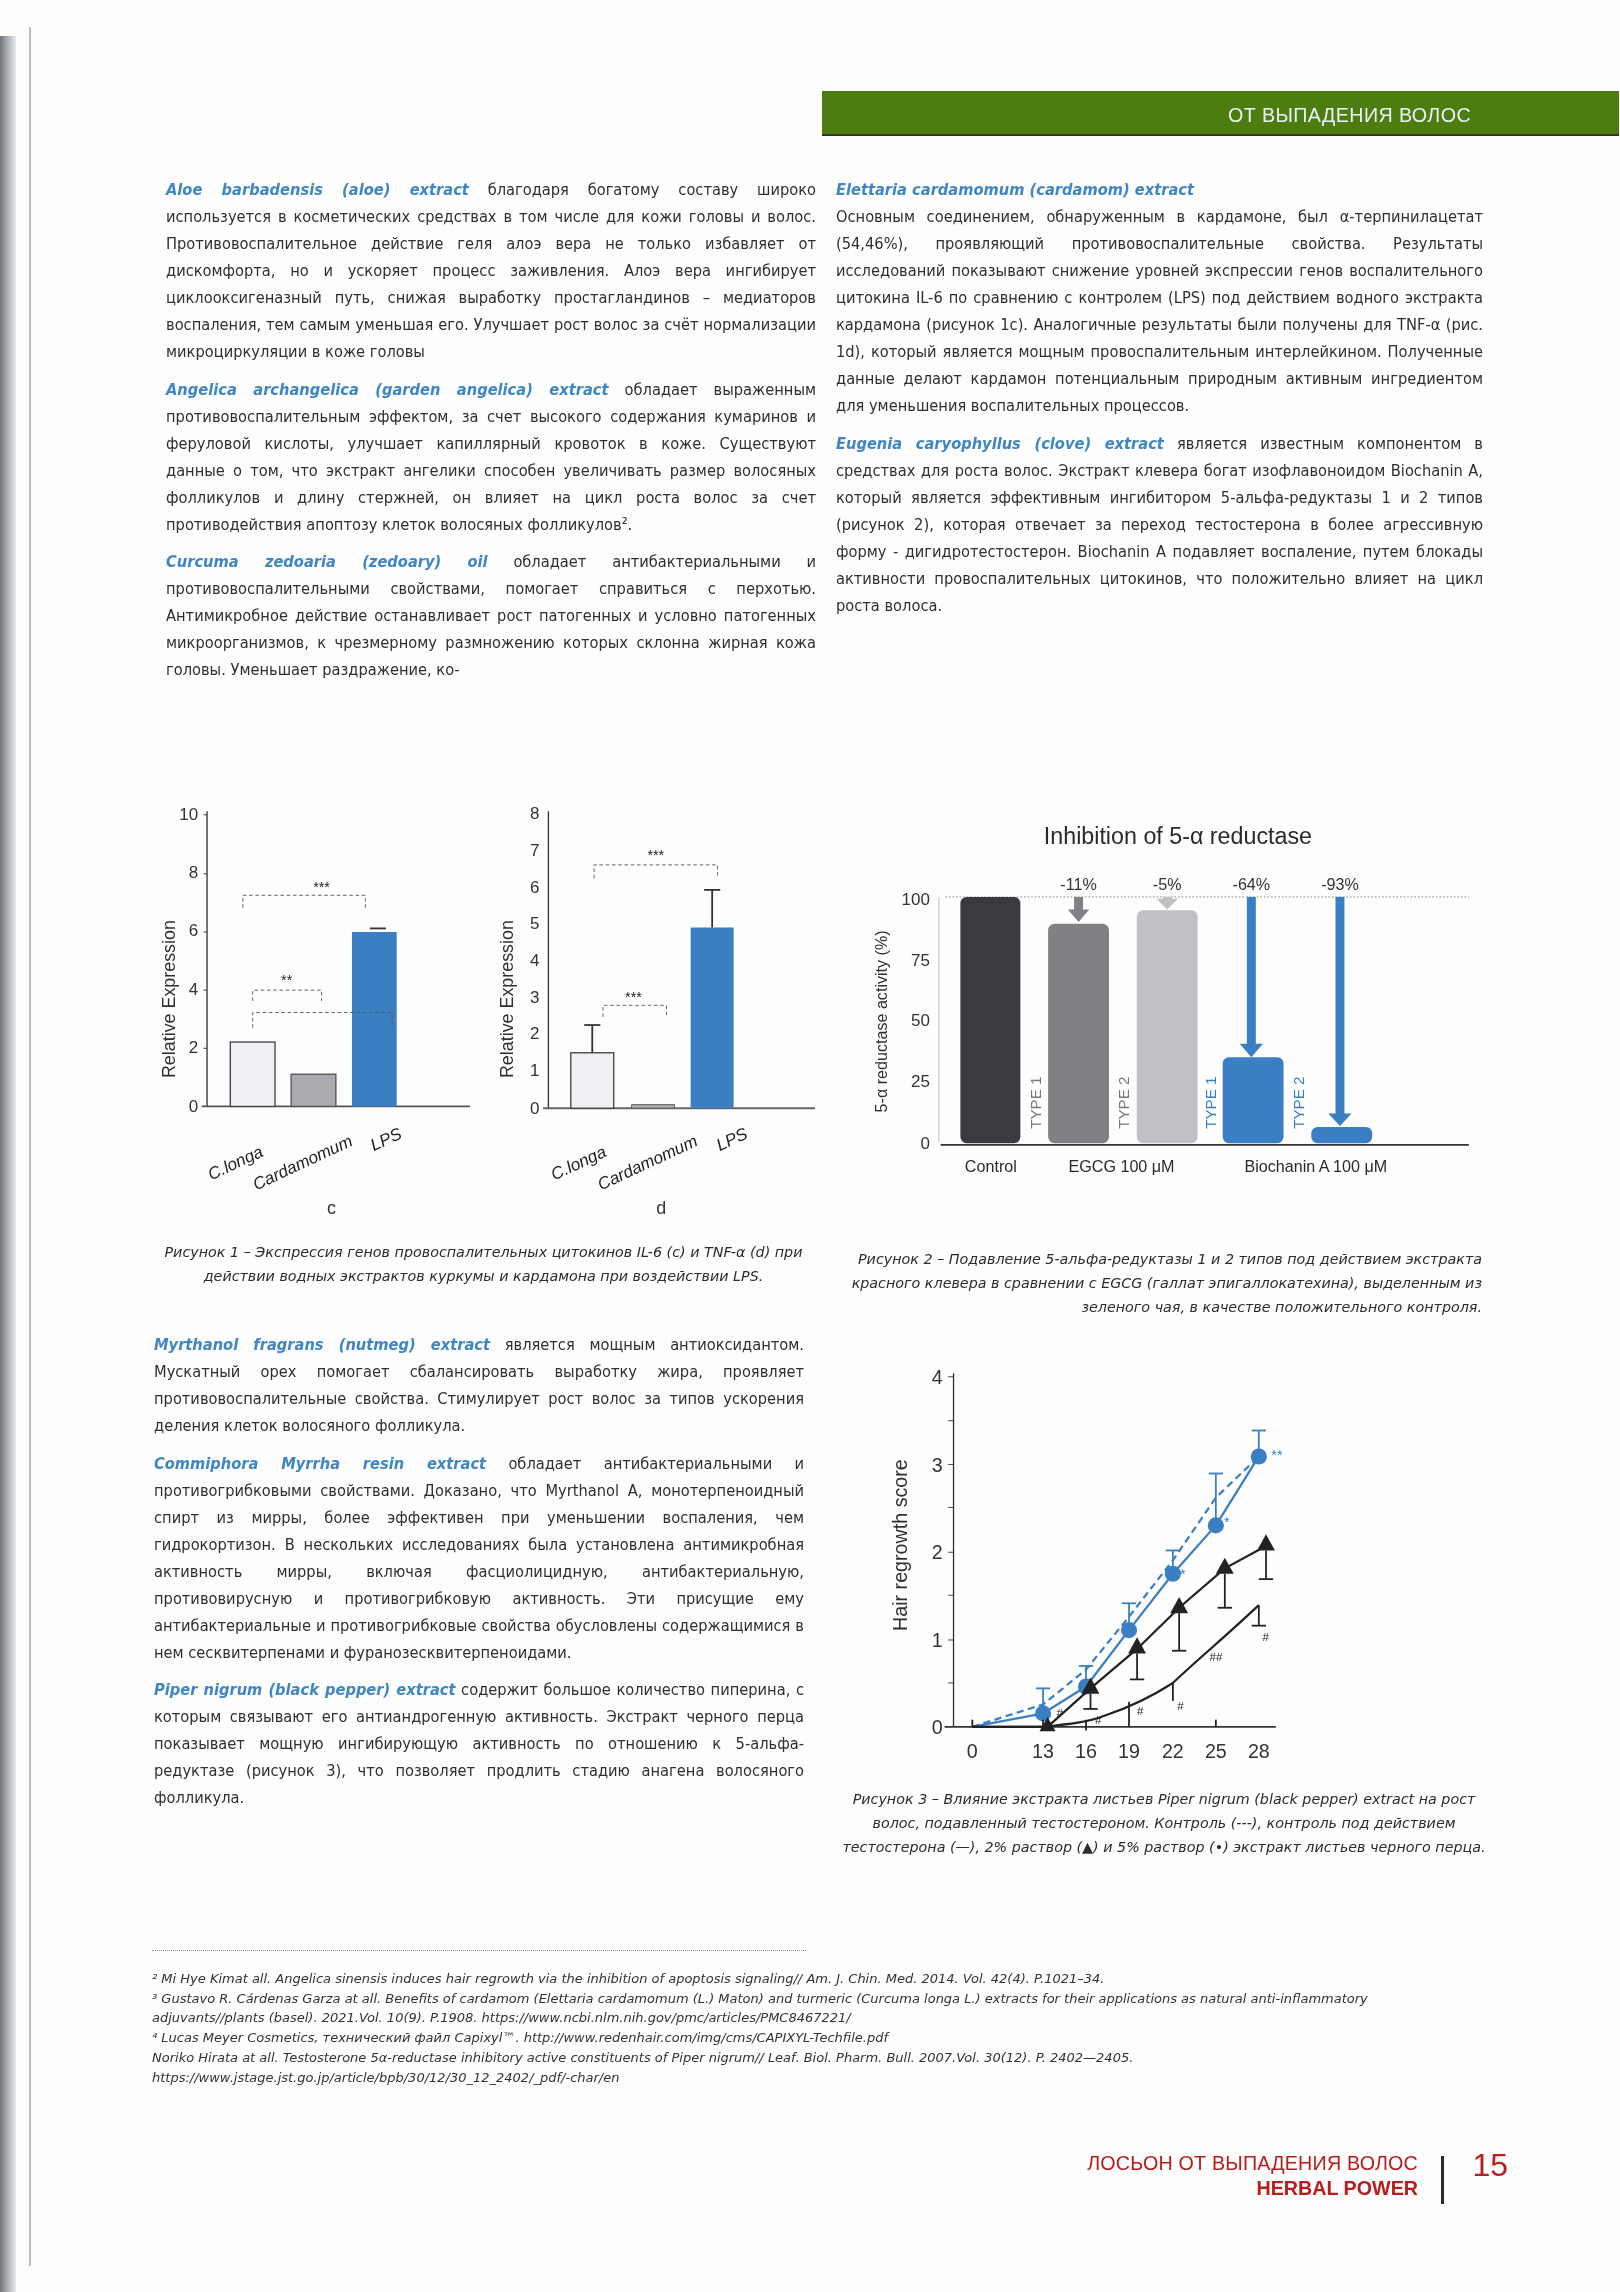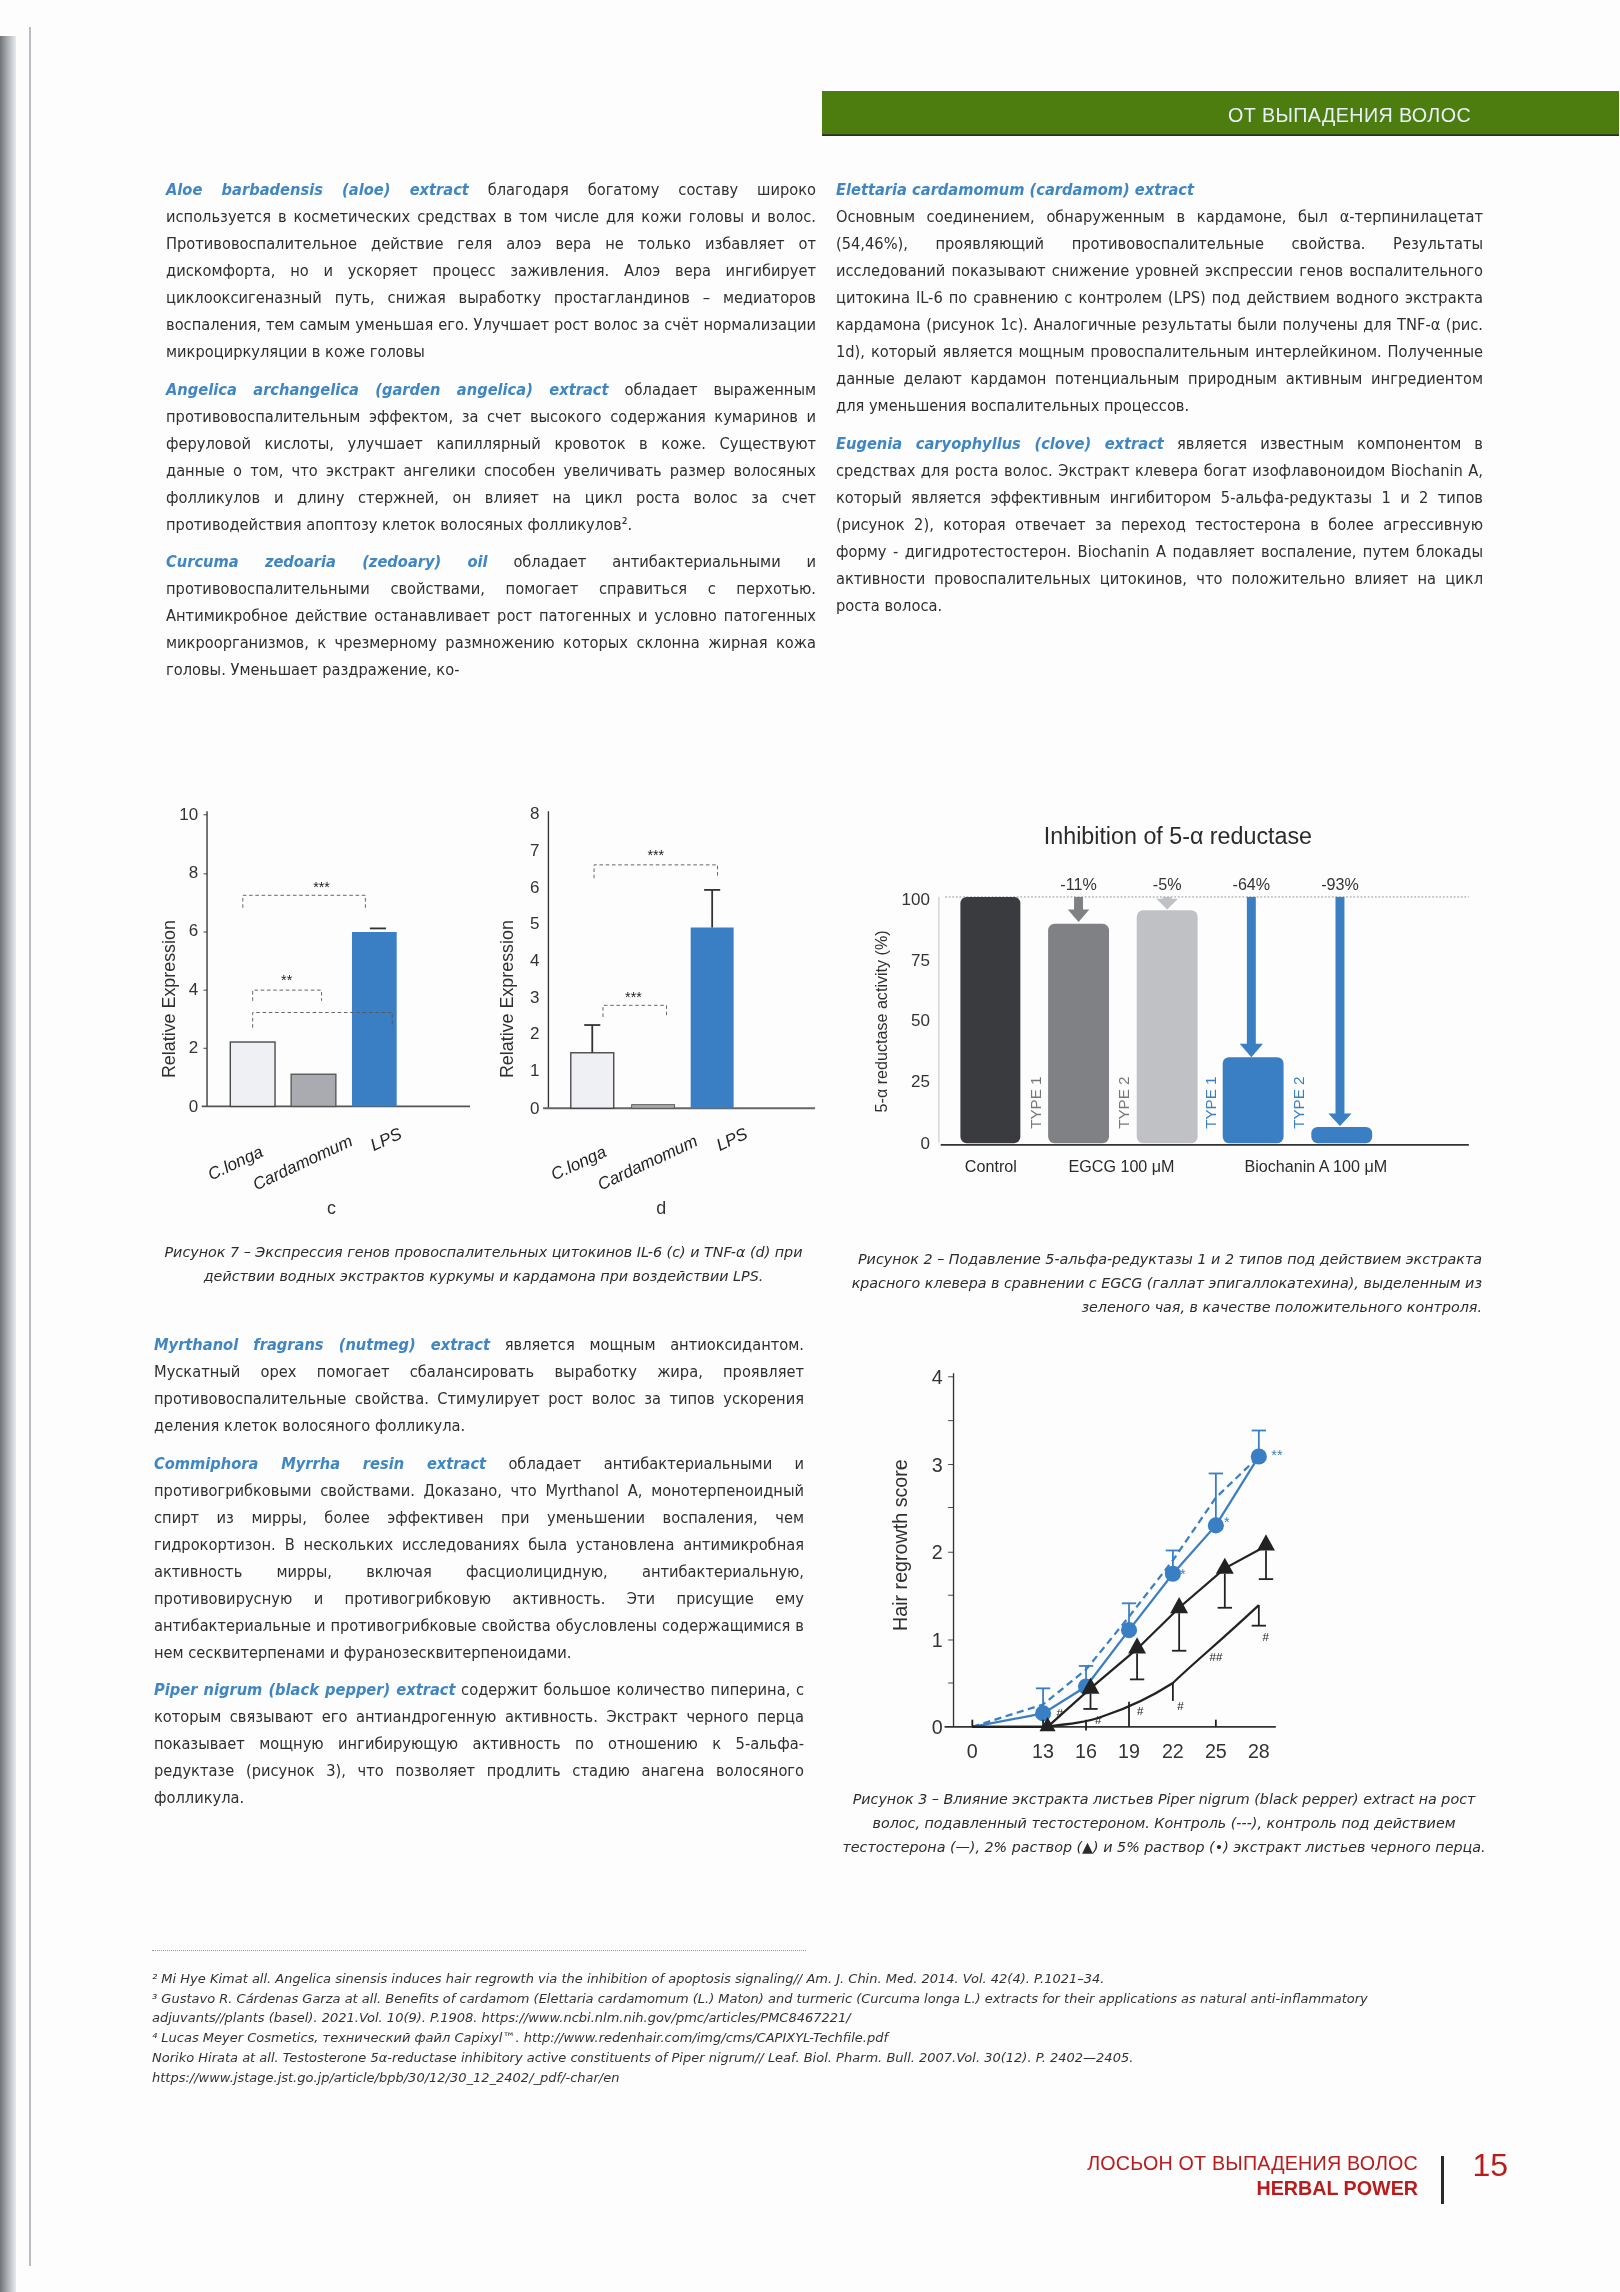--- a/index.html
+++ b/index.html
@@ -114,21 +114,21 @@
   <path d="M133 250 V237 H204 V250" fill="none" stroke="#555" stroke-dasharray="4 3"></path>
   <text x="167" y="233" font-size="16" text-anchor="middle" fill="#222">***</text>
   <g font-size="19" font-style="italic" fill="#222">
     <text transform="translate(138,405) rotate(-25)" text-anchor="end">C.longa</text>
     <text transform="translate(240,393) rotate(-25)" text-anchor="end">Cardamomum</text>
     <text transform="translate(296,385) rotate(-25)" text-anchor="end">LPS</text>
   </g>
   <text x="198" y="470" font-size="20" text-anchor="middle" fill="#333">d</text>
 </svg>
 
-<div class="caption" style="left:152px; top:1240px; width:663px;">Рисунок 7 – Экспрессия генов провоспалительных цитокинов IL-6 (c) и TNF-α (d) при действии водных экстрактов куркумы и кардамона при воздействии LPS.</div>
+<div class="caption" style="left:152px; top:1240px; width:663px;">Рисунок 1 – Экспрессия генов провоспалительных цитокинов IL-6 (c) и TNF-α (d) при действии водных экстрактов куркумы и кардамона при воздействии LPS.</div>
 
 <svg style="position:absolute; left:860px; top:811px;" width="609" height="376" viewBox="0 0 680 420">
   <text x="355" y="37" font-size="26" text-anchor="middle" fill="#2a2a2a">Inhibition of 5-α reductase</text>
   <text x="30" y="235" transform="rotate(-90 30 235)" font-size="18" text-anchor="middle" fill="#2f2f2f">5-α reductase activity (%)</text>
   <g font-size="19" fill="#333" text-anchor="end">
     <text x="78" y="105">100</text>
       <text x="78" y="173">75</text>
       <text x="78" y="240">50</text>
       <text x="78" y="308">25</text>
       <text x="78" y="377">0</text>

